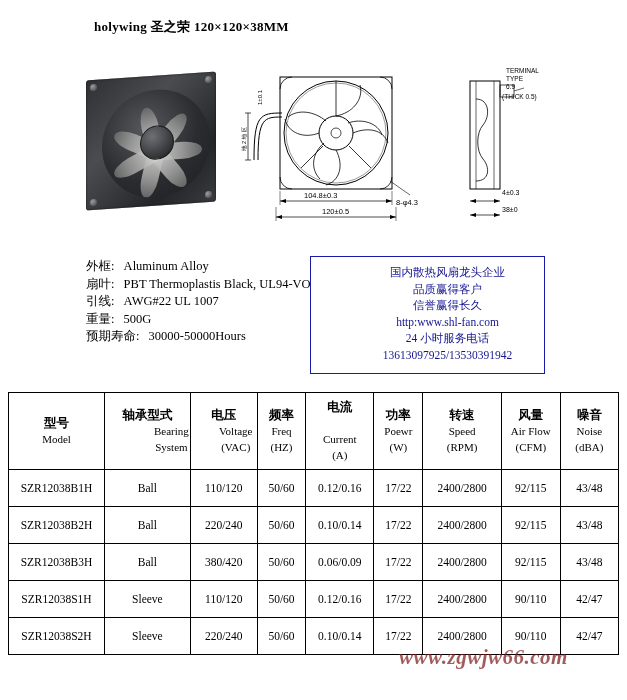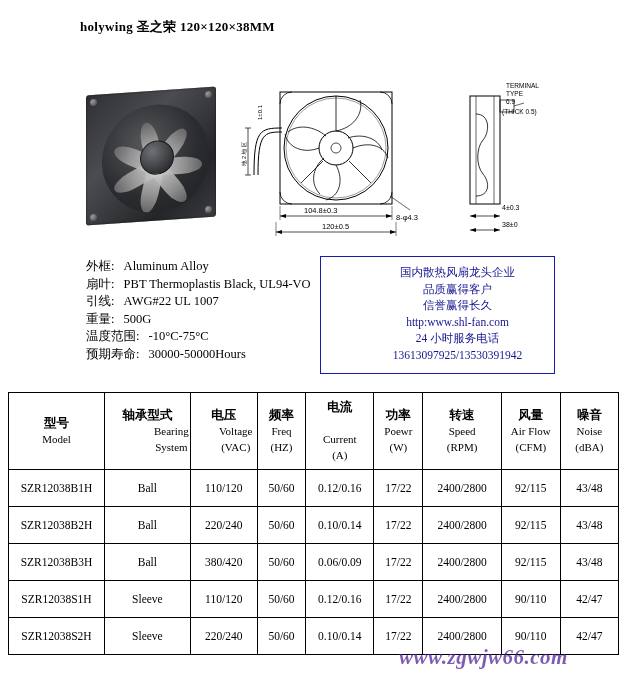--- a/index.html
+++ b/index.html
@@ -16,32 +16,32 @@
     overflow: hidden;
   }
   .page {
     position: relative;
     width: 627px;
     height: 700px;
   }
   
   .header {
     position: absolute;
-    left: 80px;
+    left: 94px;
     top: 18px;
     font-size: 13px;
     font-weight: bold;
     letter-spacing: 0.3px;
     font-family: "Liberation Serif", serif;
   }
   
   .img-row {
     position: absolute;
     left: 80px;
-    top: 70px;
+    top: 55px;
     width: 470px;
     height: 175px;
   }
   
   .fan-photo {
     position: absolute;
     left: 0px;
     top: 15px;
     width: 145px;
     height: 145px;
@@ -119,21 +119,21 @@
     font-size: 12.5px;
     line-height: 17.5px;
     font-family: "Liberation Serif", serif;
   }
   .spec-row { white-space: nowrap; }
   .spec-label { display: inline-block; }
   .spec-value { display: inline-block; padding-left: 6px; }
   
   .promo {
     position: absolute;
-    left: 320px;
+    left: 310px;
     top: 256px;
     width: 235px;
     height: 118px;
     border: 1px solid #1a1aa8;
     text-align: center;
     color: #15158f;
     font-size: 11.5px;
     line-height: 16.5px;
     padding-top: 7px;
     box-sizing: border-box;
@@ -177,21 +177,21 @@
   }
   table.specs tbody td.model { font-size: 11.5px; }
   
   .watermark {
     position: absolute;
     left: 399px;
     top: 645px;
     font-size: 21px;
     font-weight: bold;
     font-style: italic;
-    color: #4c1d95;
+    color: #7f1d1d;
     opacity: 0.72;
     font-family: "Liberation Serif", serif;
     letter-spacing: 0.5px;
   }
 </style>
 </head>
 <body>
 
 <div class="page">
 
@@ -316,24 +316,20 @@
     </div>
     <div class="spec-row">
       <span class="spec-label">引线:</span>
       <span class="spec-value">AWG#22 UL 1007</span>
     </div>
     <div class="spec-row">
       <span class="spec-label">重量:</span>
       <span class="spec-value">500G</span>
     </div>
     <div class="spec-row">
-      <span class="spec-label">温度范围:</span>
-      <span class="spec-value">-10°C-75°C</span>
-    </div>
-    <div class="spec-row">
       <span class="spec-label">预期寿命:</span>
       <span class="spec-value">30000-50000Hours</span>
     </div>
   </div>
 
   <div class="promo">
     <div>国内散热风扇龙头企业</div>
     <div>品质赢得客户</div>
     <div>信誉赢得长久</div>
     <div>http:www.shl-fan.com</div>

